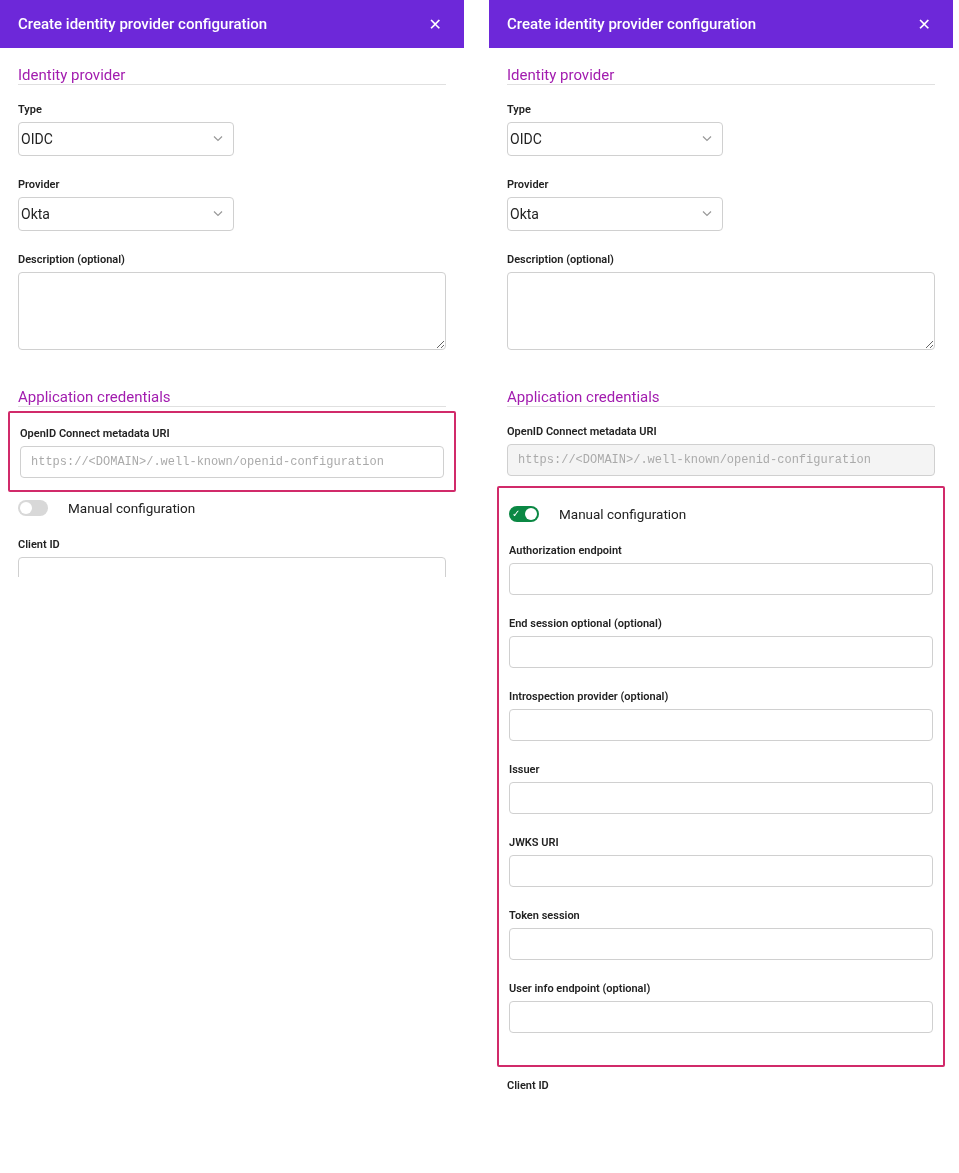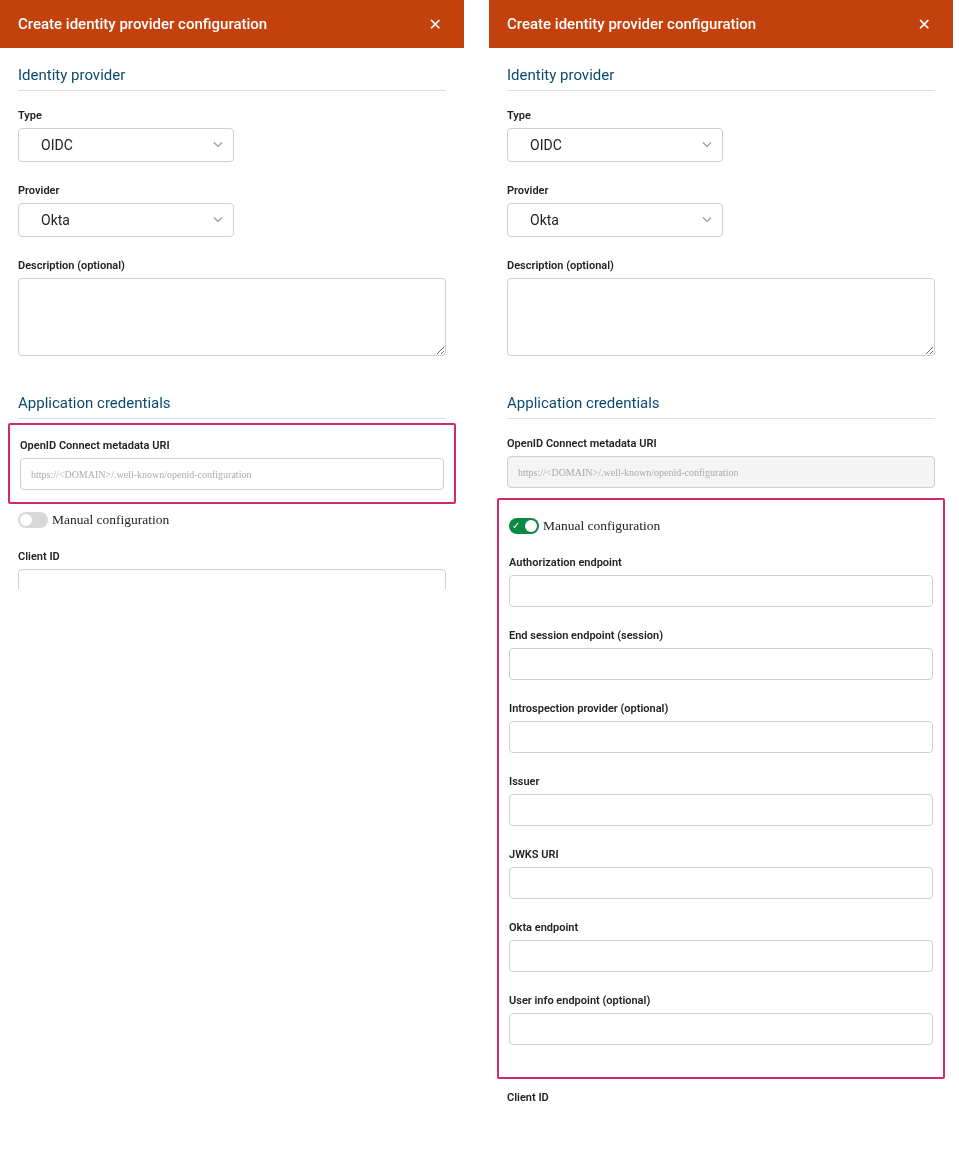--- a/index.html
+++ b/index.html
@@ -11,44 +11,43 @@
     display: flex;
     gap: 25px;
     padding: 0;
   }
   .panel {
     width: 464px;
     background: #fff;
     position: relative;
   }
   .panel-header {
-    background: #c2410c;
+    background: #6d28d9;
     color: #fff;
     height: 48px;
     display: flex;
     align-items: center;
     justify-content: space-between;
     padding: 4px 18px;
     font-size: 15px;
     font-weight: 500;
   }
   .panel-header .close {
     cursor: pointer;
     font-size: 16px;
     font-weight: 300;
     padding: 4px;
   }
   .panel-body {
     padding: 18px;
   }
   .section-title {
     font-size: 15px;
-    color: #0c4a6e;
+    color: #a21caf;
     font-weight: 400;
-    padding-bottom: 6px;
     border-bottom: 1px solid #e0e0e0;
     margin-top: 18px;
     margin-bottom: 18px;
   }
   .section-title:first-child { margin-top: 0; }
   .field-label {
     font-size: 11px;
     color: #222;
     font-weight: 600;
     margin-bottom: 6px;
@@ -57,21 +56,21 @@
   .select-wrap {
     position: relative;
     width: 216px;
     margin-bottom: 22px;
   }
   .select-box {
     width: 100%;
     border: 1px solid #d0d0d0;
     border-radius: 4px;
     height: 34px;
-    padding: 0 30px 0 22px;
+    padding: 0 30px 0 2px;
     font-size: 14px;
     color: #222;
     background: #fff;
     display: flex;
     align-items: center;
     cursor: pointer;
   }
   .select-chevron {
     position: absolute;
     right: 10px;
@@ -90,22 +89,22 @@
     font-size: 14px;
     padding: 8px;
     margin-bottom: 4px;
   }
   .text-input {
     width: 100%;
     height: 32px;
     border: 1px solid #d0d0d0;
     border-radius: 4px;
     padding: 0 10px;
-    font-size: 10px;
-    font-family: Liberation Serif, serif;
+    font-size: 12px;
+    font-family: Liberation Mono, monospace;
     color: #222;
     background: #fff;
   }
   .text-input::placeholder { color: #aaa; }
   .text-input.disabled {
     background: #f4f4f4;
     color: #999;
   }
   .field-group { margin-bottom: 22px; }
   .field-group.tight { margin-bottom: 18px; }
@@ -117,24 +116,23 @@
   }
   .highlight-box-right {
     border: 2.5px solid #d12a6a;
     padding: 14px 10px 10px 10px;
     margin: -8px -10px 10px -10px;
     border-radius: 2px;
   }
   .toggle-row {
     display: flex;
     align-items: center;
-    gap: 4px;
+    gap: 20px;
     margin-bottom: 22px;
     margin-top: 4px;
-    font-family: Liberation Serif, serif;
   }
   .toggle {
     width: 30px;
     height: 16px;
     border-radius: 9px;
     position: relative;
     cursor: pointer;
     transition: background .15s;
   }
   .toggle.off { background: #d8d8d8; }
@@ -278,41 +276,41 @@
         </div>
         <span class="toggle-label">Manual configuration</span>
       </div>
 
       <div class="field-group">
         <label class="field-label">Authorization endpoint</label>
         <input class="text-input" type="text" style="">
       </div>
 
       <div class="field-group">
-        <label class="field-label">End session endpoint (session)</label>
+        <label class="field-label">End session optional (optional)</label>
         <input class="text-input" type="text" style="">
       </div>
 
       <div class="field-group">
         <label class="field-label">Introspection provider (optional)</label>
         <input class="text-input" type="text" style="">
       </div>
 
       <div class="field-group">
         <label class="field-label">Issuer</label>
         <input class="text-input" type="text" style="">
       </div>
 
       <div class="field-group">
         <label class="field-label">JWKS URI</label>
         <input class="text-input" type="text" style="">
       </div>
 
       <div class="field-group">
-        <label class="field-label">Okta endpoint</label>
+        <label class="field-label">Token session</label>
         <input class="text-input" type="text" style="">
       </div>
 
       <div class="field-group" style="margin-bottom:22px">
         <label class="field-label">User info endpoint (optional)</label>
         <input class="text-input" type="text" style="">
       </div>
 
     </div>
 

